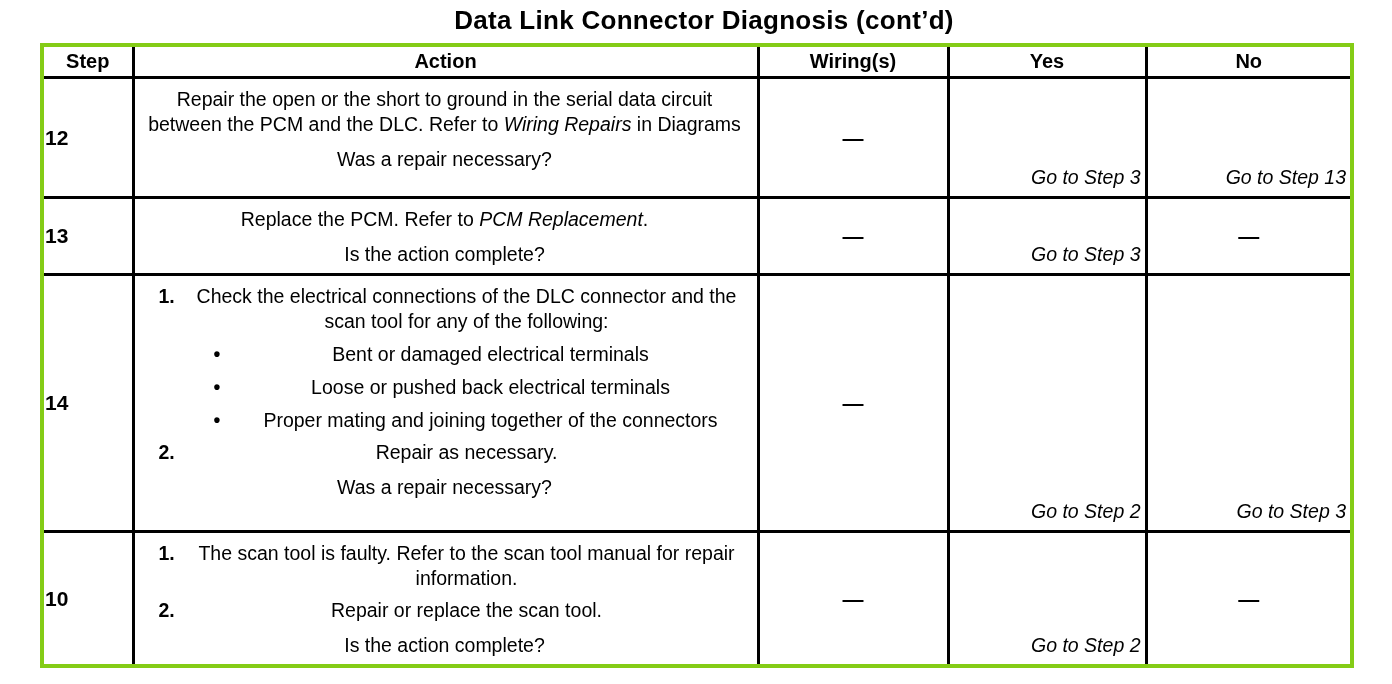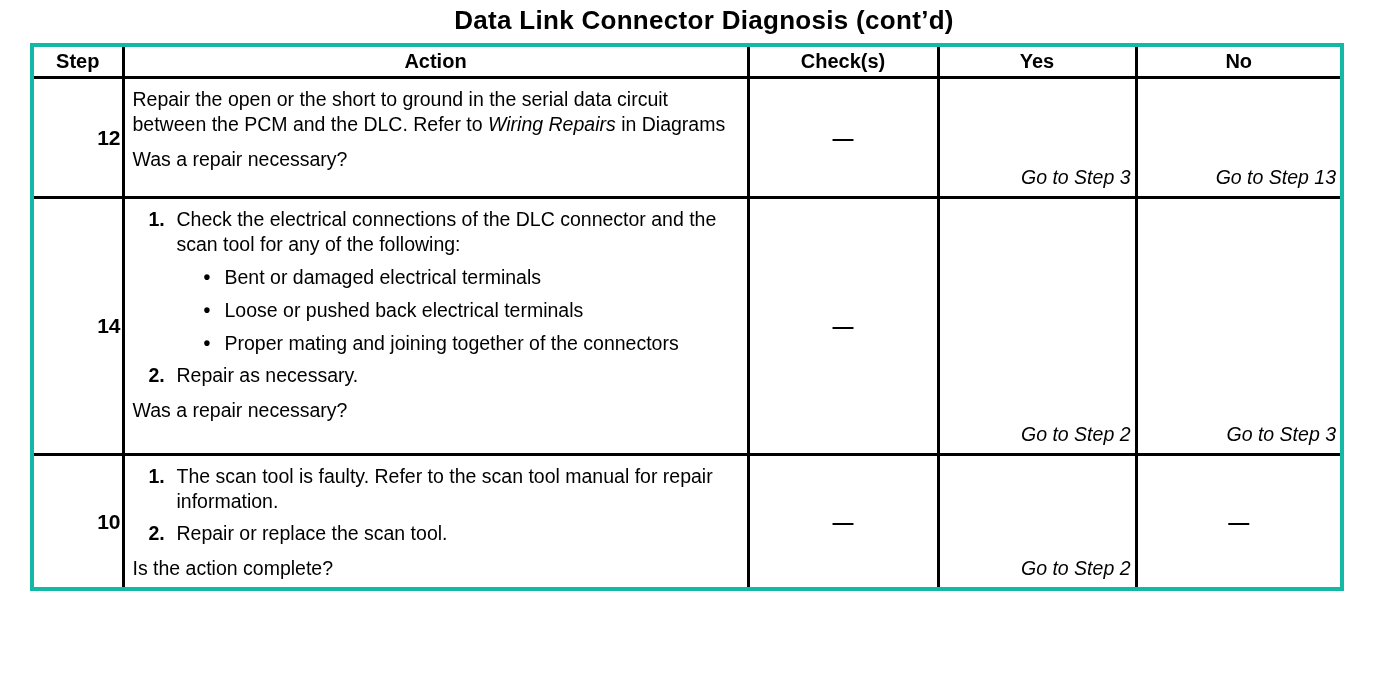--- a/index.html
+++ b/index.html
@@ -20,46 +20,47 @@
   .title {
     margin: 5px 0 7px 0;
     text-align: center;
     font-size: 26px;
     font-weight: bold;
     letter-spacing: 0.3px;
   }
   table.diag {
     border-collapse: collapse;
     table-layout: fixed;
-    margin-left: 22px;
+    margin-left: 32px;
     width: 1310px;
-    border: 4px solid #14b8a6;
+    border: 4px solid #84cc16;
   }
   table.diag th, table.diag td {
     border: 3px solid #000;
     overflow: hidden;
   }
   thead th {
     font-size: 20px;
     font-weight: bold;
     text-align: center;
     padding: 2px 4px;
     height: 25px;
   }
   .step-cell {
-    text-align: right;
+    text-align: left;
     vertical-align: middle;
     font-weight: bold;
     font-size: 21px;
   }
   .action-cell {
     vertical-align: top;
     padding: 6px 10px 6px 8px;
     font-size: 19.5px;
     line-height: 25px;
+    text-align: center;
   }
   .block { position: relative; }
   .block.para { margin-top: 2px; }
   .block.num { padding-left: 44px; margin-top: 7px; }
   .block.num:first-child { margin-top: 2px; }
   .num-label {
     position: absolute;
     left: 16px;
     font-weight: bold;
   }
@@ -100,37 +101,49 @@
       <col style="width:91px">
       <col style="width:625px">
       <col style="width:190px">
       <col style="width:198px">
       <col style="width:206px">
     </colgroup>
     <thead>
       <tr>
         <th>Step</th>
         <th>Action</th>
-        <th>Check(s)</th>
+        <th>Wiring(s)</th>
         <th>Yes</th>
         <th>No</th>
       </tr>
     </thead>
     <tbody>
         <tr class="row-0">
     <td class="step-cell">12</td>
     <td class="action-cell">
       <div>
               <div class="block para"><span>Repair the open or the short to ground in the serial data circuit between the PCM and the DLC. Refer to </span><span class="it">Wiring Repairs</span><span> in Diagrams</span></div>
             </div>
       <div class="question">Was a repair necessary?</div>
     </td>
     <td class="dash-cell">—</td>
     <td class="goto-cell">Go to Step 3</td>
     <td class="goto-cell">Go to Step 13</td>
+  </tr>
+        <tr class="row-1">
+    <td class="step-cell">13</td>
+    <td class="action-cell">
+      <div>
+              <div class="block para"><span>Replace the PCM. Refer to </span><span class="it">PCM Replacement</span><span>.</span></div>
+            </div>
+      <div class="question">Is the action complete?</div>
+    </td>
+    <td class="dash-cell">—</td>
+    <td class="goto-cell">Go to Step 3</td>
+    <td class="dash-cell">—</td>
   </tr>
         <tr class="row-2">
     <td class="step-cell">14</td>
     <td class="action-cell">
       <div>
               <div class="block num"><span class="num-label">1.</span><span>Check the electrical connections of the DLC connector and the scan tool for any of the following:</span></div>
               <div class="block bullet"><span class="bullet-marker">•</span><span>Bent or damaged electrical terminals</span></div>
               <div class="block bullet"><span class="bullet-marker">•</span><span>Loose or pushed back electrical terminals</span></div>
               <div class="block bullet"><span class="bullet-marker">•</span><span>Proper mating and joining together of the connectors</span></div>
               <div class="block num"><span class="num-label">2.</span><span>Repair as necessary.</span></div>

